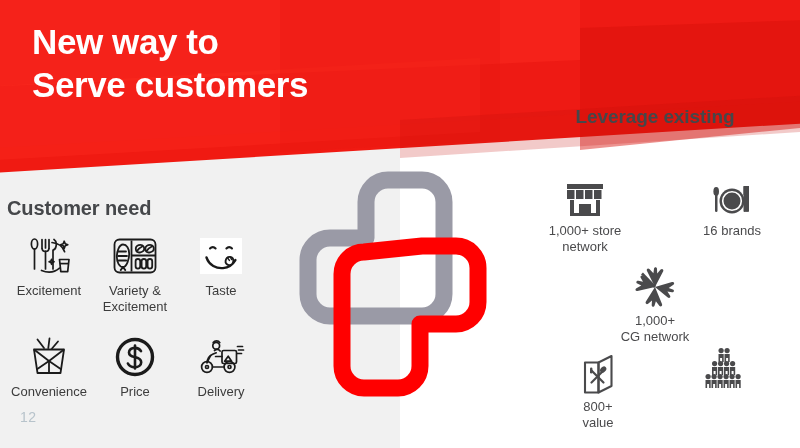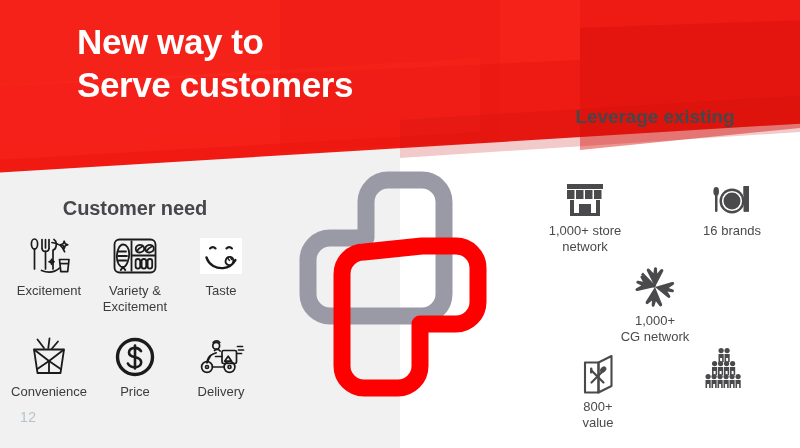--- a/index.html
+++ b/index.html
@@ -23,35 +23,34 @@
   .band-c{background:#fb2a20;clip-path:polygon(0 0,620px 0,620px 60px,0 88px);opacity:.5;}
   .band-d{background:#d61009;clip-path:polygon(620px 28px,900px 18px,900px 122px,620px 150px);opacity:.45;}
   .band-e{background:#ff2d22;clip-path:polygon(0 88px,520px 58px,520px 132px,0 162px);opacity:.35;}
   .band-f{background:#e81610;clip-path:polygon(320px 0,540px 0,540px 140px,320px 152px);opacity:.30;}
   .band-g{background:#c60d07;clip-path:polygon(440px 120px,900px 92px,900px 128px,440px 158px);opacity:.22;}
 
   .title{
     position:absolute;left:32px;top:20px;width:520px;
     color:#ffffff;font-size:35px;line-height:1.24;font-weight:bold;
     letter-spacing:-0.4px;
-    margin-left:45px;
   }
   .title-line{display:block;}
 
   
   .right-heading{
     position:absolute;left:520px;top:104px;width:270px;text-align:center;
     color:#45474a;font-size:19px;line-height:1.36;font-weight:bold;
     letter-spacing:-0.1px;
   }
   .right-heading span{display:block;}
 
   
   .left-heading{
-    position:absolute;left:0px;top:197px;width:270px;text-align:center;
+    position:absolute;left:7px;top:197px;width:270px;text-align:left;
     color:#45474a;font-size:20px;font-weight:bold;letter-spacing:-0.1px;
   }
   .need-grid{position:absolute;left:6px;top:232px;width:260px;}
   .need-row{display:flex;}
   .need-row.r2{margin-top:18px;}
   .need-cell{width:86px;display:flex;flex-direction:column;align-items:center;}
   .need-cell .glyph{height:48px;display:flex;align-items:center;justify-content:center;}
   .need-label{
     margin-top:3px;color:#3c3c3c;font-size:13px;line-height:1.22;text-align:center;
   }

